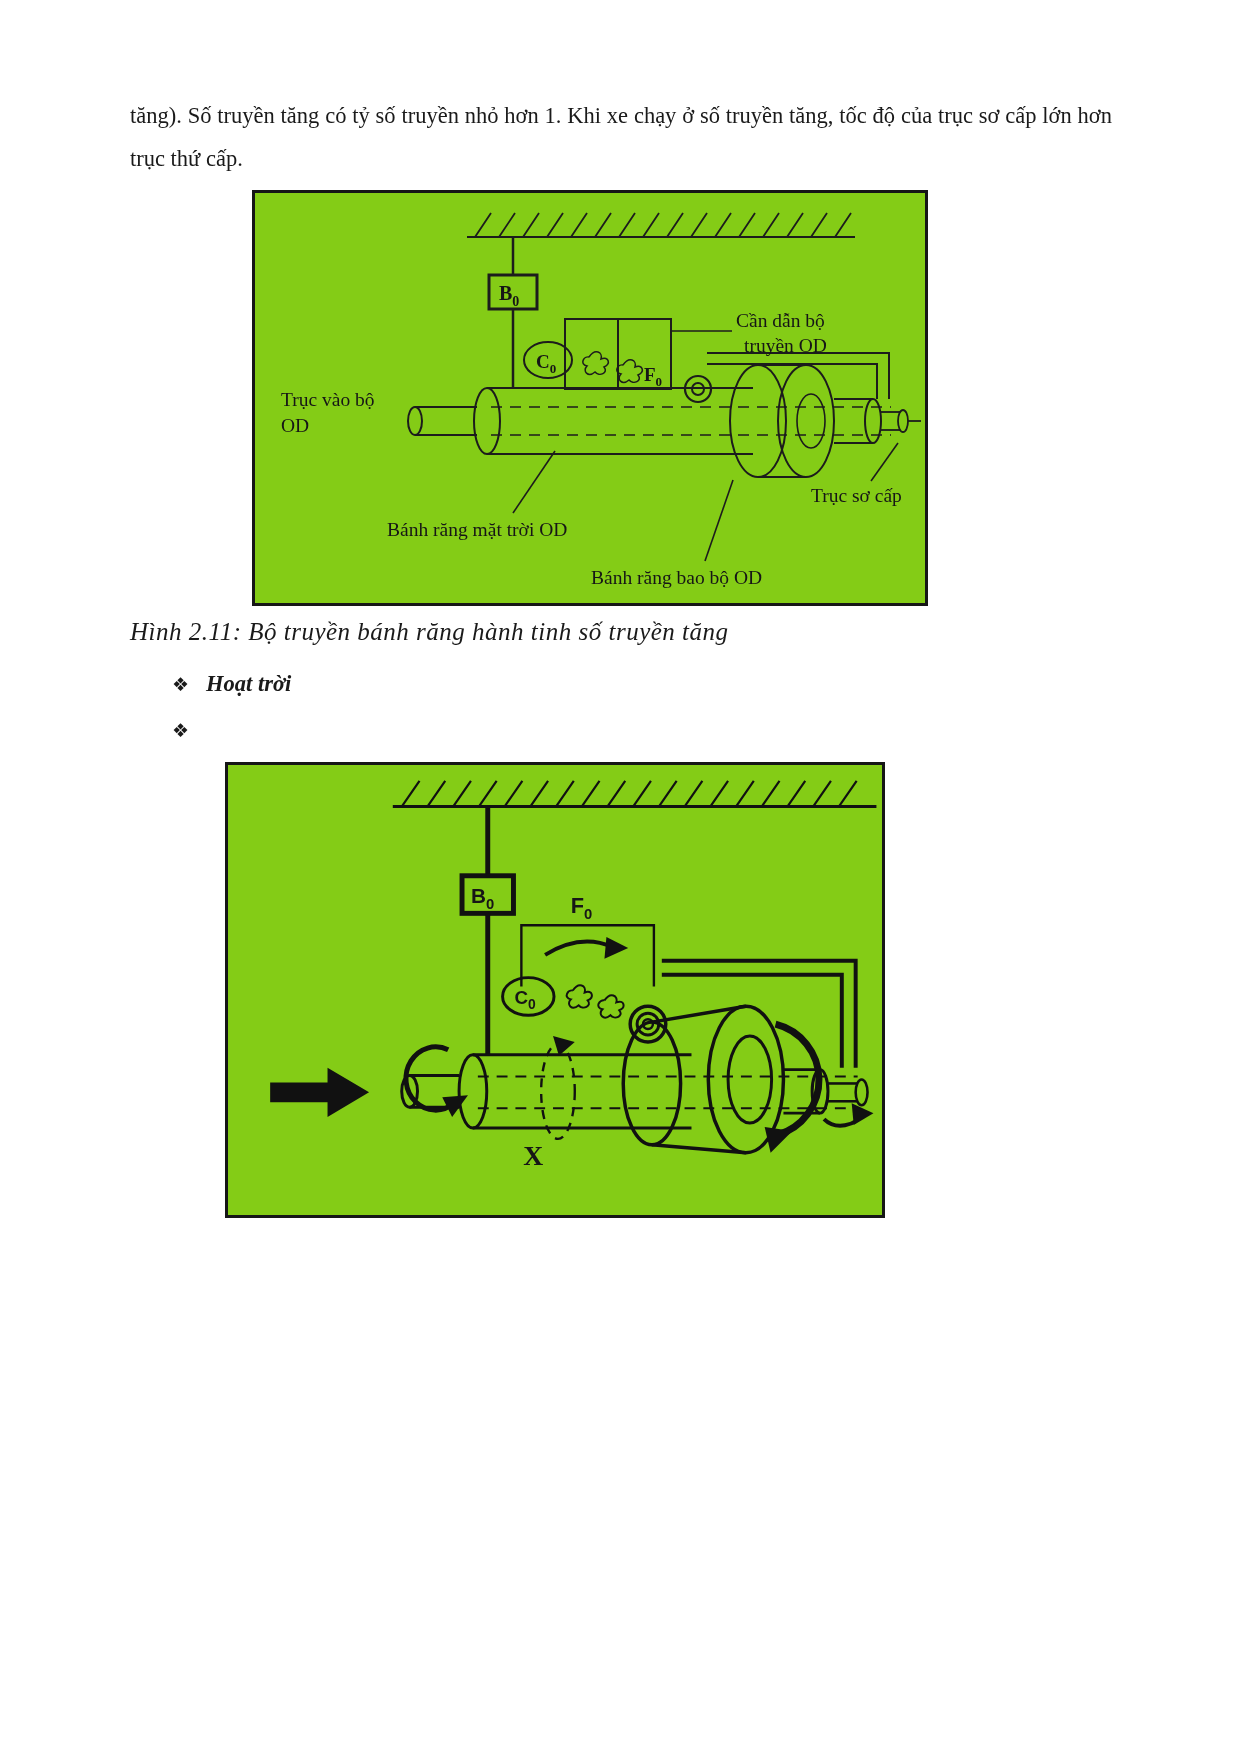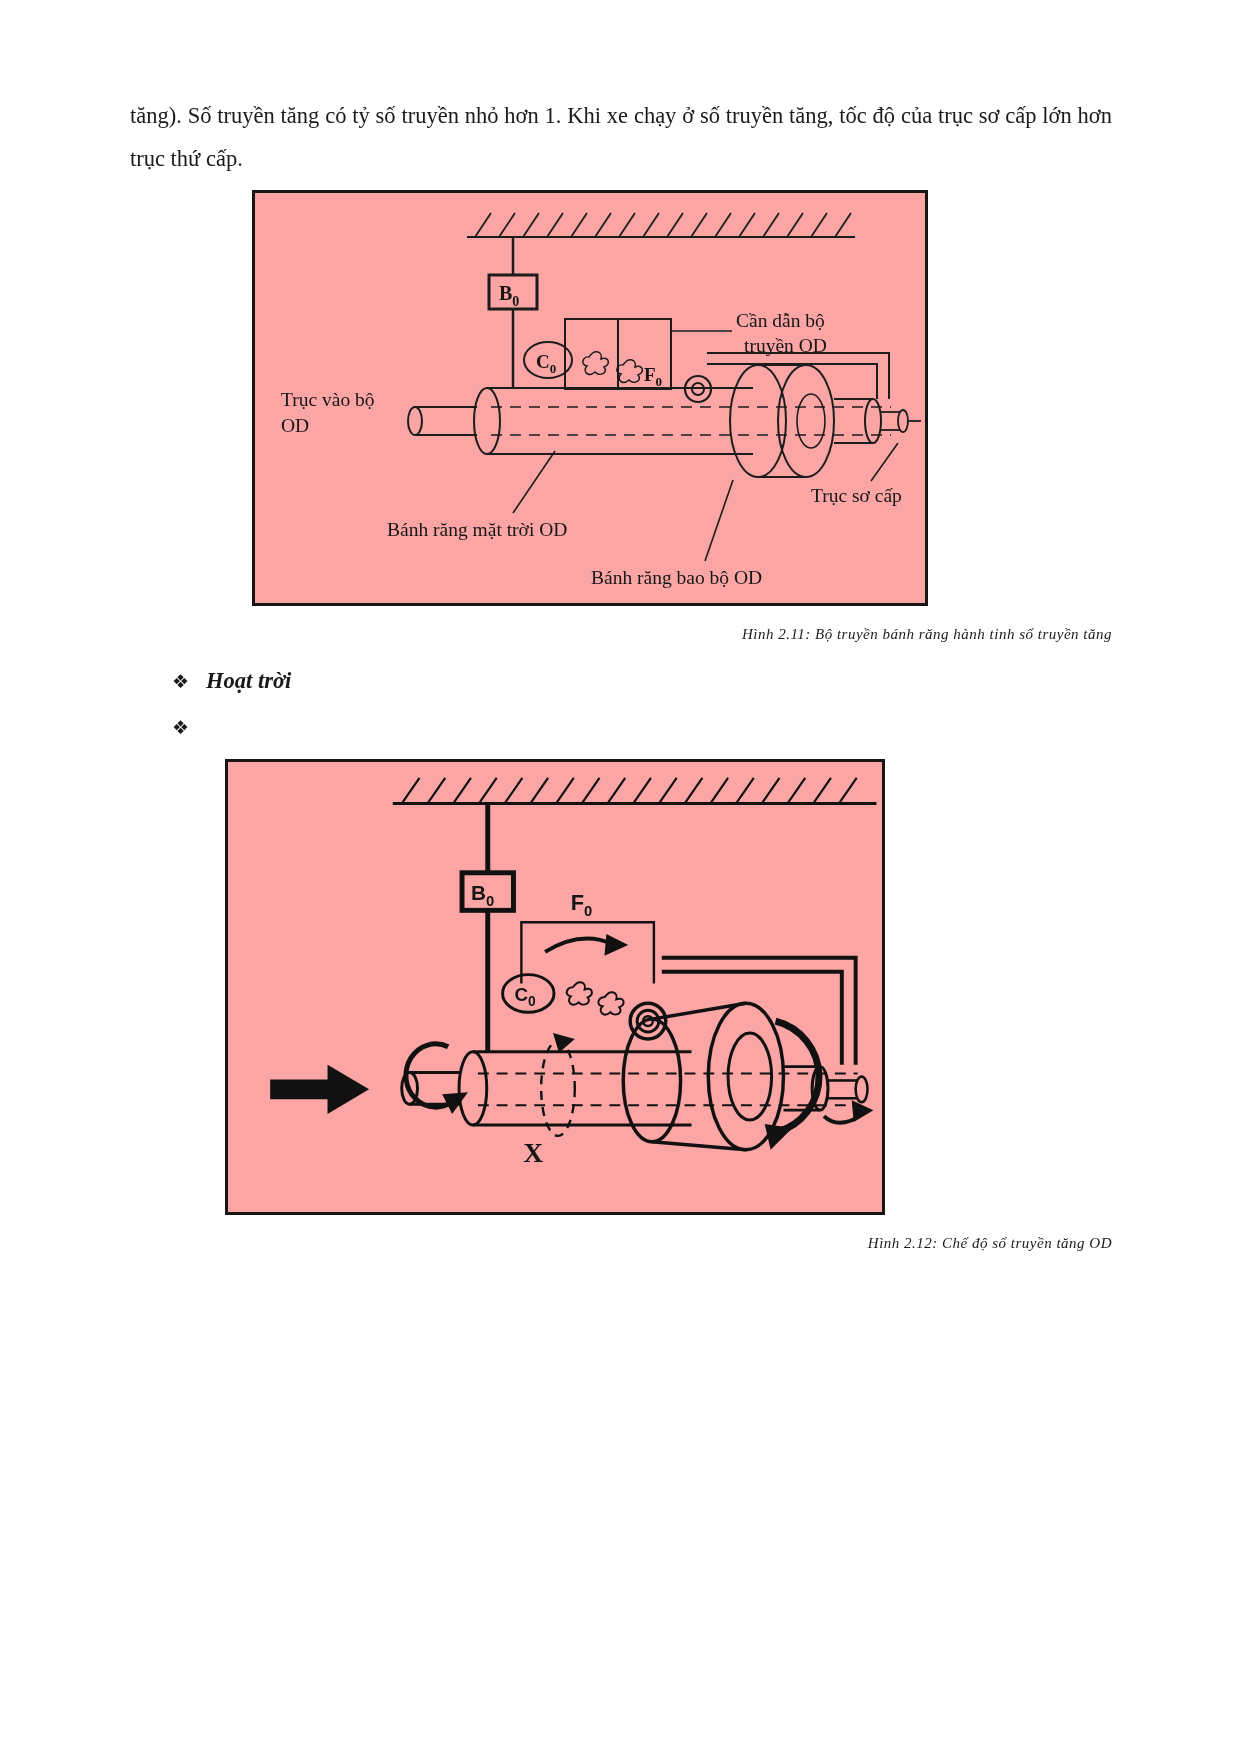--- a/index.html
+++ b/index.html
@@ -1,24 +1,24 @@
 <!DOCTYPE html>
 <html><head>
 <meta charset="utf-8">
 <style>
   * { margin:0; padding:0; box-sizing:border-box; }
   html,body { width:1240px; height:1754px; background:#ffffff; overflow:hidden; }
   body { font-family:"Liberation Serif", serif; color:#1a1a1a; }
   .page { width:1240px; height:1706px; padding:94px 128px 0 130px; }
   .body-text { font-size:22.5px; line-height:1.92; text-align:justify; }
   .indent { text-indent:57px; margin-top:16px; }
-  .figure-box { border:3px solid #161616; background:#fca5a5; }
+  .figure-box { border:3px solid #161616; background:#84cc16; }
   .fig1 { width:676px; height:416px; margin:10px 0 0 122px; }
   .fig2 { width:660px; height:456px; margin:14px 0 0 95px; }
-  .caption { font-size:15px; font-style:italic; text-align:right; margin-top:20px; letter-spacing:0.5px; }
+  .caption { font-size:25px; font-style:italic; text-align:left; margin-top:12px; letter-spacing:0.5px; }
   .bullet-row { display:flex; align-items:baseline; gap:17px; font-size:22.5px; line-height:1.92; margin-left:42px; margin-top:6px; }
   .bullet-marker { font-family:"DejaVu Sans", sans-serif; font-size:19px; }
   .bullet-bold { font-weight:bold; font-style:italic; }
   svg { display:block; width:100%; height:100%; }
   svg text { font-family:"Liberation Serif", serif; fill:#161616; stroke:none; }
   .fig2-label { font-family:"Liberation Sans", sans-serif; font-weight:bold; }
 </style>
 </head>
 <body>
 
@@ -208,15 +208,14 @@
         <polygon points="328,274 350,280 334,294"></polygon>
       </g>
 
       <text class="fig2-label" x="245" y="140" font-size="21"><tspan>B</tspan><tspan dy="6" font-size="15">0</tspan></text>
       <text class="fig2-label" x="289" y="242" font-size="19"><tspan>C</tspan><tspan dy="5" font-size="14">0</tspan></text>
       <text class="fig2-label" x="346" y="150" font-size="22"><tspan>F</tspan><tspan dy="6" font-size="15">0</tspan></text>
       <text x="298" y="404" font-size="28" font-weight="bold">X</text>
     </svg>
   </div>
 
-  <p class="caption">Hình 2.12: Chế độ số truyền tăng OD</p>
 
 </div>
 
 </body></html>

